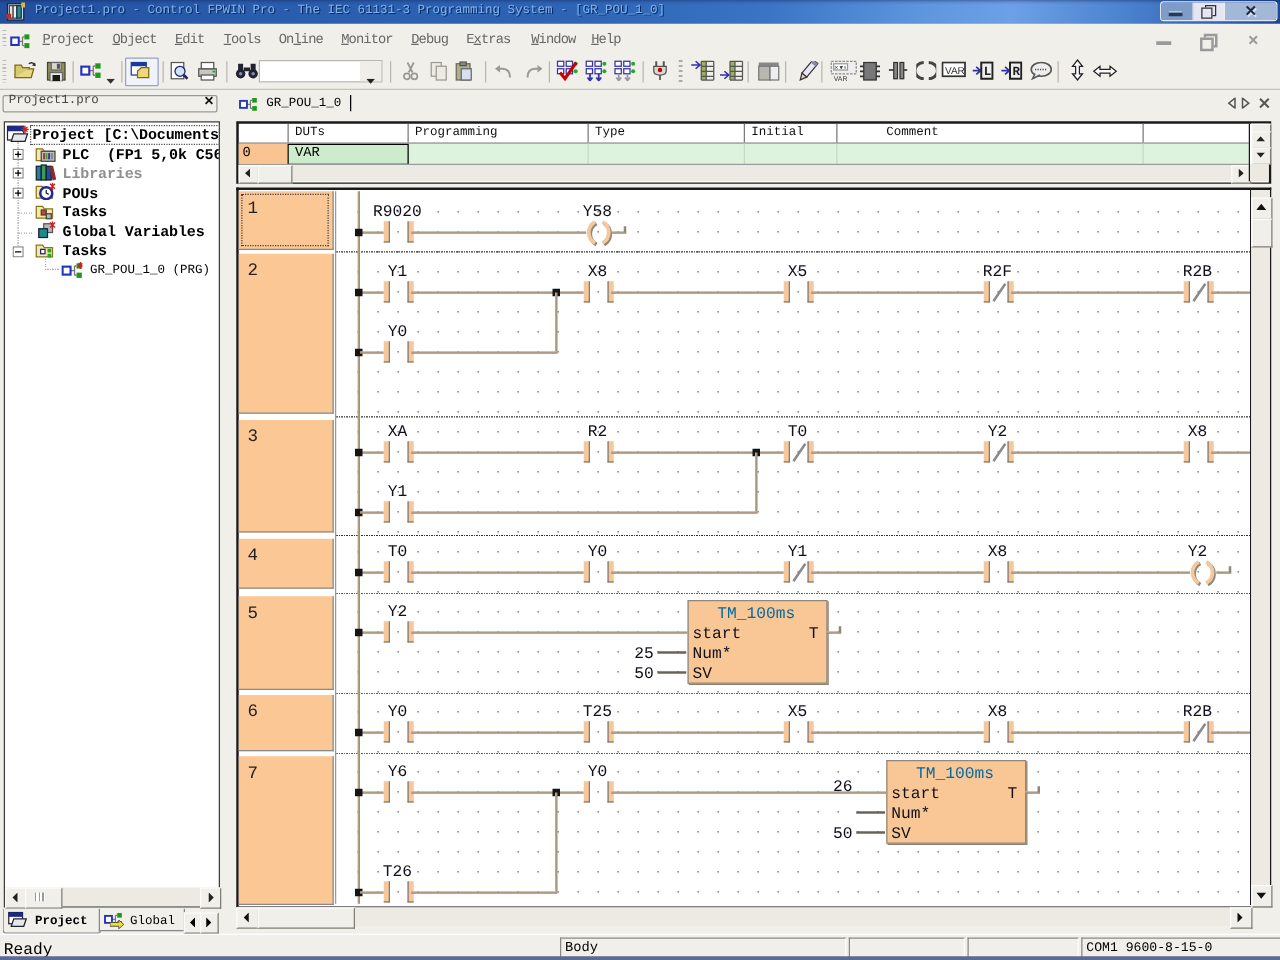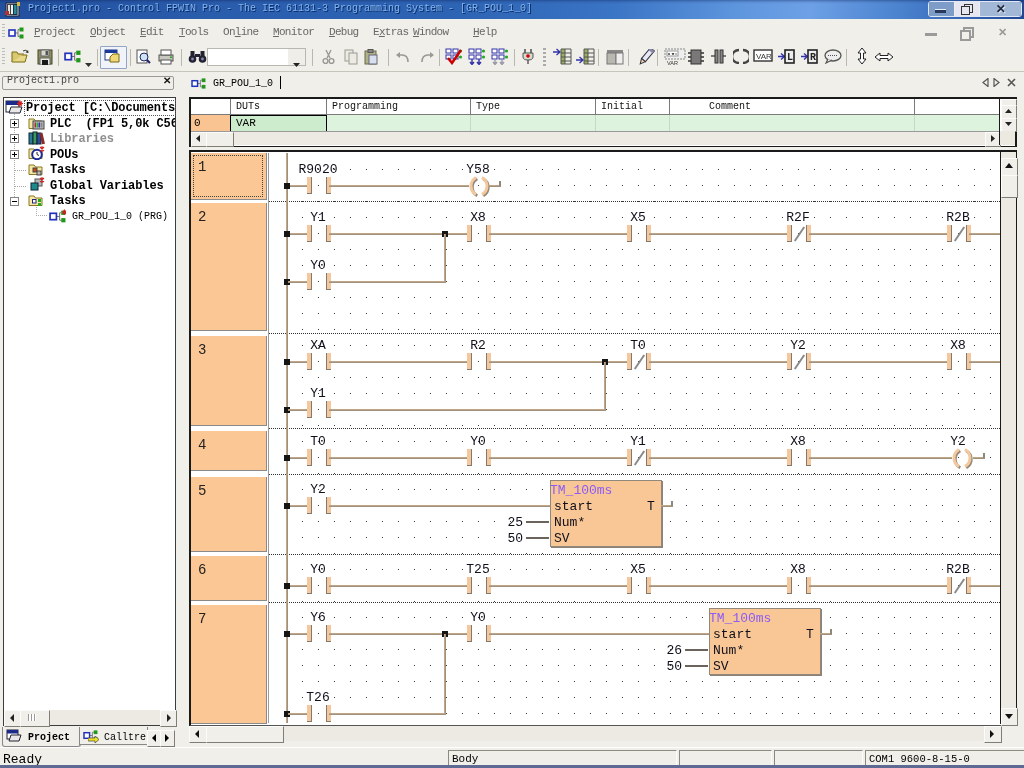--- a/index.html
+++ b/index.html
@@ -8,21 +8,21 @@
 .jc{width:6px;height:6px;background:#151515;position:absolute;}
 .ct{position:absolute;width:24px;height:17px;}
 .ct b{position:absolute;width:4px;height:16px;background:#f4c89c;border-bottom:1px solid #827a6d;top:0;}
 .ct b.l{left:0;border-right:1px solid #827a6d;}
 .ct b.r{right:0;border-left:1px solid #827a6d;}
 .ct i.nc{position:absolute;left:3.5px;top:7.5px;width:17px;height:2px;background:#8a8a8a;transform:rotate(-56deg);}
 .lb{position:absolute;transform:translateX(-50%);font:13px "Liberation Mono",monospace;color:#10101c;white-space:pre;}
 .rnum{font:14px "Liberation Mono",monospace;color:#222;}
 .mblk{left:191px;width:75px;background:#fbc795;border-right:1px solid #8a8a8a;border-bottom:1px solid #8a8a8a;}
 .fb{background:#f9c795;border:1px solid #90887b;box-shadow:1px 1px 0 #8a8278;}
-.fbt{font:13px "Liberation Mono",monospace;color:#8b5cf6;text-align:left;}
+.fbt{font:13px "Liberation Mono",monospace;color:#0369a1;text-align:center;}
 .fbl{font:13px "Liberation Mono",monospace;color:#10101c;}
 .val{font:13px "Liberation Mono",monospace;color:#10101c;width:36px;text-align:right;}
 .mi{font:11px "Liberation Mono",monospace;letter-spacing:-0.72px;color:#686868;position:absolute;top:26px;white-space:pre;}
 .sep{position:absolute;top:49px;width:1px;height:17px;background:#b9b8af;}
 .thdr{position:absolute;font:10px "Liberation Mono",monospace;color:#111;top:101px;}
 .trow{position:absolute;font:bold 12px "Liberation Mono",monospace;letter-spacing:-0.1px;color:#000;white-space:pre;}
 .sbtn{position:absolute;background:#f0efe9;border:1px solid;border-color:#fcfcfa #7e7e76 #7e7e76 #fcfcfa;}
 u{text-decoration:underline;text-underline-offset:1px;}
 </style></head><body>
 <div class="a" style="left:0;top:0;width:1024px;height:19px;background:linear-gradient(180deg,rgba(12,32,88,0.38) 0,rgba(12,32,88,0.10) 2px,rgba(255,255,255,0) 4px),linear-gradient(100deg,#224f9e 0%,#2a5cac 20%,#2e64b4 45%,#3a74c4 60%,#5e96de 72%,#6da0e6 79%,#4a82ce 88%,#2e5cac 96%,#1e4694 100%)"></div>
@@ -53,21 +53,21 @@
     <rect x="11.5" y="8.5" width="4" height="4" fill="#22971d"></rect>
   </svg>
 <div class="mi" style="left:34px"><u>P</u>roject</div>
 <div class="mi" style="left:90px"><u>O</u>bject</div>
 <div class="mi" style="left:140px"><u>E</u>dit</div>
 <div class="mi" style="left:179px"><u>T</u>ools</div>
 <div class="mi" style="left:223px">On<u>l</u>ine</div>
 <div class="mi" style="left:273px"><u>M</u>onitor</div>
 <div class="mi" style="left:329px"><u>D</u>ebug</div>
 <div class="mi" style="left:373px">E<u>x</u>tras</div>
-<div class="mi" style="left:413px"><u>W</u>indow</div>
+<div class="mi" style="left:425px"><u>W</u>indow</div>
 <div class="mi" style="left:473px"><u>H</u>elp</div>
 <div class="a" style="left:925px;top:33px;width:12px;height:3px;background:#9a9a9a"></div>
 <div class="a" style="left:963px;top:27px;width:7px;height:7px;border:2px solid #9a9a9a;background:transparent"></div>
 <div class="a" style="left:960px;top:30px;width:7px;height:7px;border:2px solid #9a9a9a;background:#f0efe9"></div>
 <div class="a" style="left:998px;top:26px;font:bold 11px 'Liberation Sans',sans-serif;color:#9a9a9a">✕</div>
 <div class="a" style="left:0;top:71px;width:1024px;height:1px;background:#c6c5bc"></div>
 <div class="a" style="left:2px;top:48px;width:3px;height:18px;background:repeating-linear-gradient(#bbb 0 1px,transparent 1px 3px)"></div>
 <div class="sep" style="left:58px"></div>
 <div class="sep" style="left:97px"></div>
 <div class="sep" style="left:130px"></div>
@@ -361,21 +361,21 @@
 <div class="a" style="left:79px;top:727px;width:67px;height:17px;background:#f0efe9;border:1px solid #888;border-top:none"></div>
 <svg class="a" style="left:83px;top:729px" width="15" height="13" viewBox="0 0 16 14">
     <path d="M7 7 L10 7 M10 3.5 L10 10.5 M10 3.5 L11.5 3.5 M10 10.5 L11.5 10.5" stroke="#777" stroke-width="1" fill="none"></path>
     <rect x="1" y="4" width="6" height="6" fill="#fff" stroke="#2233bb" stroke-width="1.6"></rect>
     <rect x="11.5" y="1.5" width="4" height="4" fill="#22971d"></rect>
     <rect x="11.5" y="8.5" width="4" height="4" fill="#22971d"></rect>
   </svg>
 <svg class="a" style="left:88px;top:736px" width="12" height="8">
     <path d="M0 2 L7 2 L7 0 L11 3.5 L7 7 L7 5 L0 5 Z" fill="#f0e020" stroke="#555" stroke-width="0.8"></path>
   </svg>
-<div class="a" style="left:104px;top:732px;font:10px 'Liberation Mono',monospace;color:#000">Calltre</div>
+<div class="a" style="left:104px;top:732px;font:10px 'Liberation Mono',monospace;color:#000">Global</div>
 <div class="a sbtn" style="left:147px;top:730px;width:13px;height:15px"></div>
 <svg class="a" style="left:151px;top:734px" width="6" height="8">
     <path d="M5 0 L1 4 L5 8 Z" fill="#000"></path>
   </svg>
 <div class="a sbtn" style="left:160px;top:730px;width:13px;height:15px"></div>
 <svg class="a" style="left:164px;top:734px" width="6" height="8">
     <path d="M1 0 L5 4 L1 8 Z" fill="#000"></path>
   </svg>
 <svg class="a" style="left:191px;top:77px" width="15" height="13" viewBox="0 0 16 14">
     <path d="M7 7 L10 7 M10 3.5 L10 10.5 M10 3.5 L11.5 3.5 M10 10.5 L11.5 10.5" stroke="#777" stroke-width="1" fill="none"></path>
@@ -693,21 +693,21 @@
     <b class="l"></b>
     <b class="r"></b>
   </div>
 <div class="a wire" style="left:329px;top:713px;width:117px"></div>
 <div class="a fb" style="left:709px;top:608px;width:110px;height:65px"></div>
 <div class="a fbt" style="left:709px;top:611px;width:110px">TM_100ms</div>
 <div class="a fbl" style="left:713px;top:627px">start</div>
 <div class="a fbl" style="left:713px;top:643px">Num*</div>
 <div class="a fbl" style="left:713px;top:659px">SV</div>
 <div class="a fbl" style="left:806px;top:627px">T</div>
-<div class="a val" style="left:646px;top:643px">26</div>
+<div class="a val" style="left:646px;top:622px">26</div>
 <div class="a" style="left:685px;top:649px;width:23px;height:2px;background:#6a645c"></div>
 <div class="a val" style="left:646px;top:659px">50</div>
 <div class="a" style="left:685px;top:665px;width:23px;height:2px;background:#6a645c"></div>
 <div class="a wire" style="left:820px;top:633px;width:12px"></div>
 <div class="a" style="left:830px;top:629px;width:2px;height:5px;background:#8f877a"></div>
 <div class="lb" style="left:318px;top:610px">Y6</div>
 <div class="lb" style="left:478px;top:610px">Y0</div>
 <div class="lb" style="left:318px;top:690px">T26</div>
 <div class="a" style="left:1001px;top:152px;width:15px;height:572px;background:#eceae2"></div>
 <div class="a sbtn" style="left:1001px;top:158px;width:15px;height:16px"></div>

